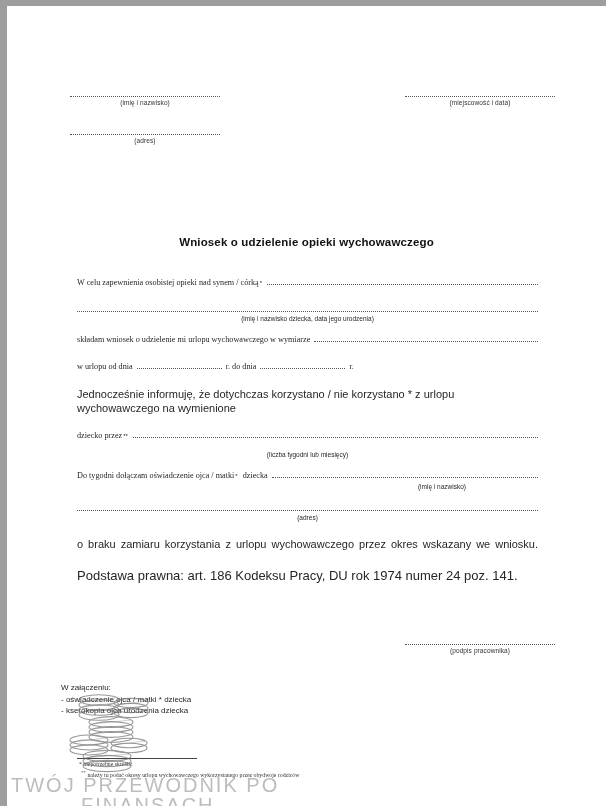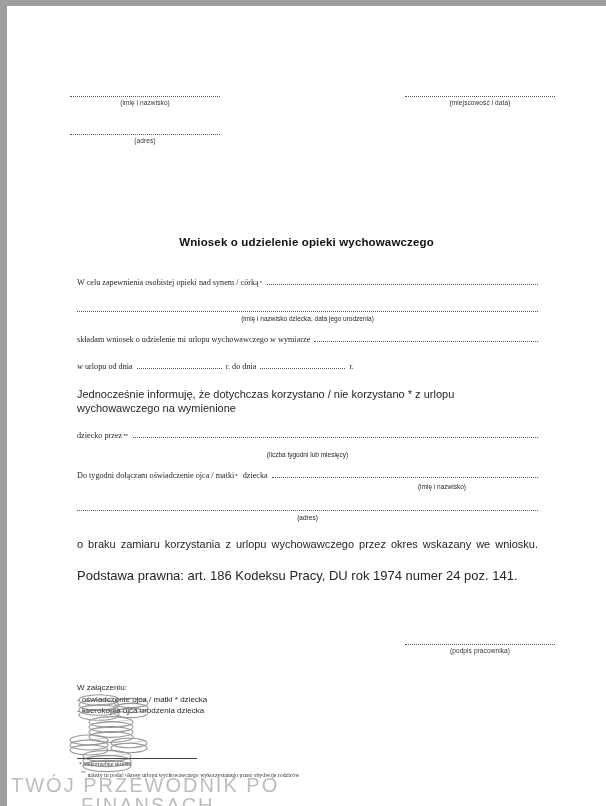--- a/index.html
+++ b/index.html
@@ -114,21 +114,21 @@
   
   #sign{
     position:absolute;
     left:398px;top:630px;width:150px;
     font-size:7px;
   }
 
   
   #attach{
     position:absolute;
-    left:70px;top:676px;
+    left:54px;top:676px;
     font-size:8px;
     line-height:1.45;
     color:#262626;
   }
 
   
   #fn-rule{
     position:absolute;
     left:70px;top:752px;
     width:120px;

